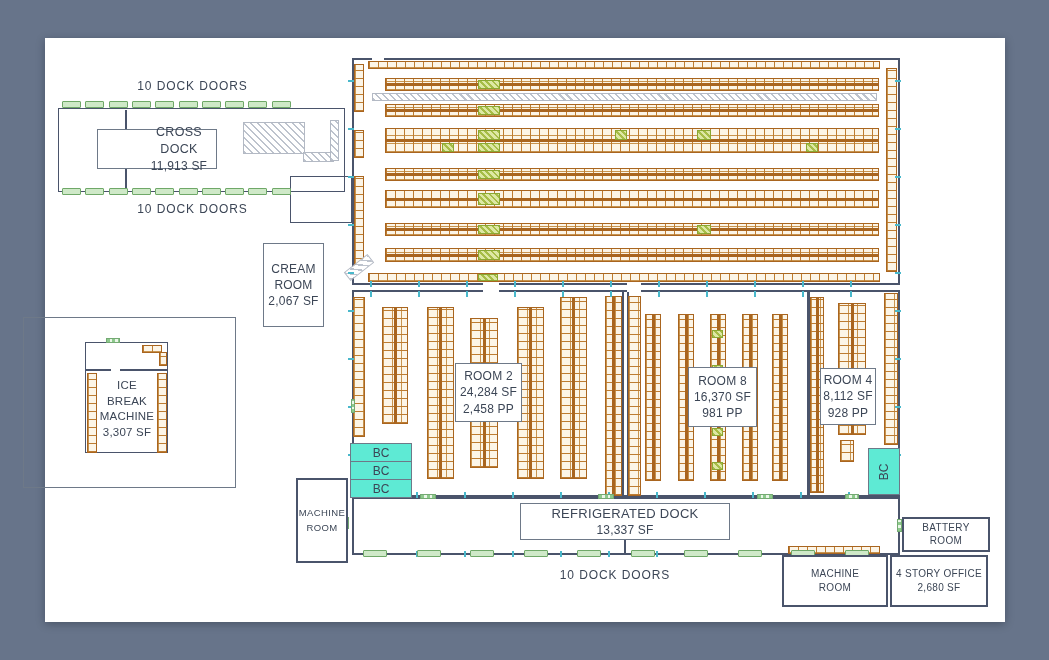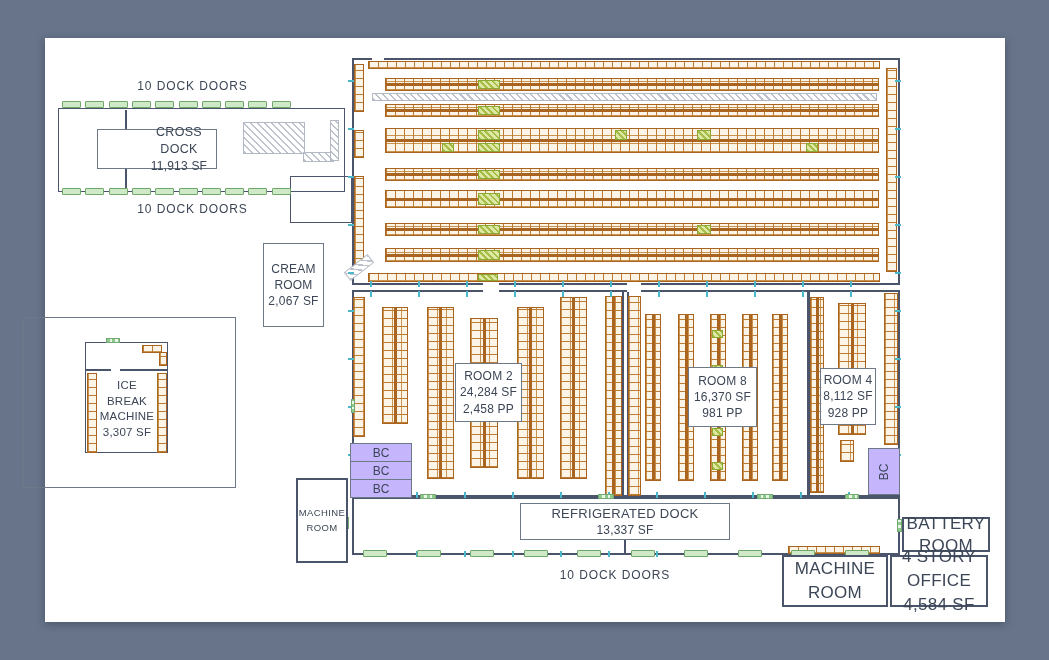--- a/index.html
+++ b/index.html
@@ -12,42 +12,42 @@
   .wallseg{position:absolute;background:#4a546b;}
   .labelbox{position:absolute;box-sizing:border-box;background:#ffffff;border:1.6px solid #6e7988;
             display:flex;flex-direction:column;align-items:center;justify-content:center;
             text-align:center;line-height:1.35;z-index:30;}
   .labelbox .t1{font-size:12.5px;letter-spacing:.3px;}
   .labelbox .t2{font-size:12px;letter-spacing:.2px;}
   .freetext{position:absolute;text-align:center;font-size:12px;letter-spacing:.9px;z-index:30;}
   .darkbox{position:absolute;box-sizing:border-box;background:#ffffff;border:2px solid #4a546b;
            display:flex;flex-direction:column;align-items:center;justify-content:center;
            text-align:center;line-height:1.4;z-index:25;}
-  .darkbox .t1{font-size:17px;letter-spacing:.3px;}
+  .darkbox .t1{font-size:10px;letter-spacing:.3px;}
   
   #gen{position:absolute;left:0;top:0;width:1049px;height:660px;z-index:10;}
   .rack{position:absolute;box-sizing:border-box;background-color:#fcf5e7;border:1px solid #a9651f;}
   .rh{background-image:repeating-linear-gradient(90deg,#bd7c31 0 1px,transparent 1px 9px),
                        repeating-linear-gradient(0deg,#c8944f 0 1px,transparent 1px 8px);}
   .rv{background-image:repeating-linear-gradient(0deg,#bd7c31 0 1px,transparent 1px 8px),
                        repeating-linear-gradient(90deg,#c8944f 0 1px,transparent 1px 9px);}
   .stripe-h{position:absolute;left:0;right:0;top:calc(50% - 1.5px);height:3px;background:#a9651f;}
   .stripe-v{position:absolute;top:0;bottom:0;left:calc(50% - 1.5px);width:3px;background:#a9651f;}
   .gcell{position:absolute;box-sizing:border-box;border:1px solid #8aa832;
          background:repeating-linear-gradient(45deg,#a7bd47 0 2px,#dde8a4 2px 4.5px);z-index:12;}
   .hatch{position:absolute;box-sizing:border-box;border:1px solid #b3b9c4;
          background:repeating-linear-gradient(45deg,#bdc3cd 0 1.5px,#ffffff 1.5px 5px);}
   .ddoor{position:absolute;box-sizing:border-box;background:#cfe9c8;border:1px solid #6fa868;border-radius:1px;z-index:15;}
   .tick{position:absolute;background:#49b8cb;z-index:14;}
   .gdoor{position:absolute;box-sizing:border-box;border:1px solid #74a973;z-index:15;
          background:repeating-linear-gradient(90deg,#8cc98b 0 3px,#eaf6e8 3px 5.5px);}
   .gdoor.gv{background:repeating-linear-gradient(0deg,#8cc98b 0 3px,#eaf6e8 3px 5.5px);}
   .gap{position:absolute;background:#ffffff;z-index:13;}
   .leader{position:absolute;background:#4a546b;z-index:12;}
-  .bcbox{position:absolute;box-sizing:border-box;background:#c4b5fd;border:1.5px solid #6e7988;
+  .bcbox{position:absolute;box-sizing:border-box;background:#5eead4;border:1.5px solid #6e7988;
          display:flex;align-items:center;justify-content:center;font-size:12px;z-index:30;}
   .rot{transform:rotate(-90deg);display:block;}
   .smalltext{font-size:9.5px;letter-spacing:.4px;line-height:1.5;}
 </style>
 </head>
 <body>
 
 <div id="stage">
   <div id="canvas"></div>
 
@@ -343,15 +343,15 @@
     <div class="t1">ROOM</div>
   </div>
 
   <div class="darkbox" style="left:782px;top:555px;width:106px;height:52px;">
     <div class="t1">MACHINE</div>
     <div class="t1">ROOM</div>
   </div>
 
   <div class="darkbox" style="left:890px;top:555px;width:98px;height:52px;">
     <div class="t1">4 STORY OFFICE</div>
-    <div class="t1">4,584 SF</div>
+    <div class="t1">2,680 SF</div>
   </div>
 </div>
 
 </body></html>

